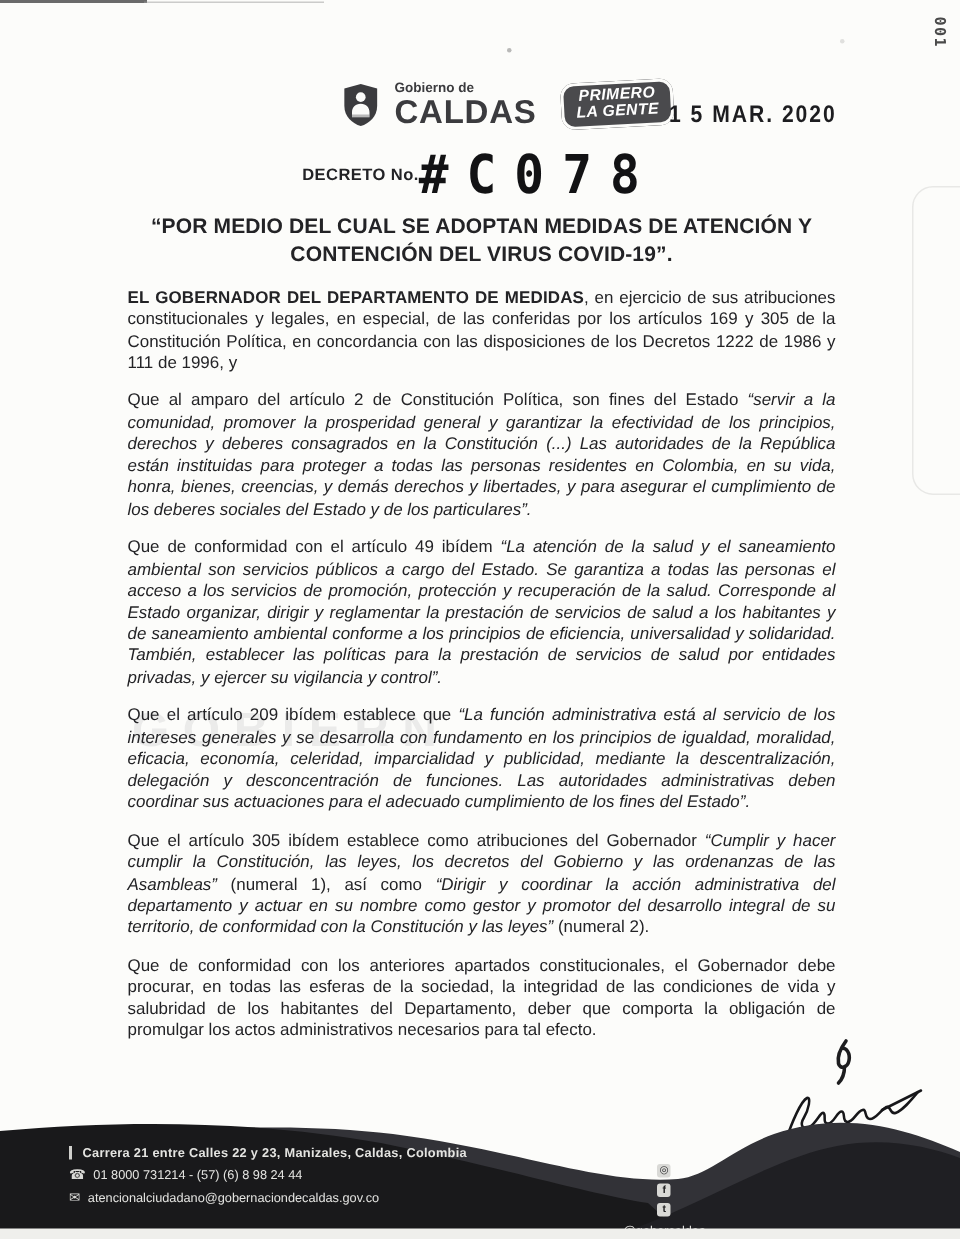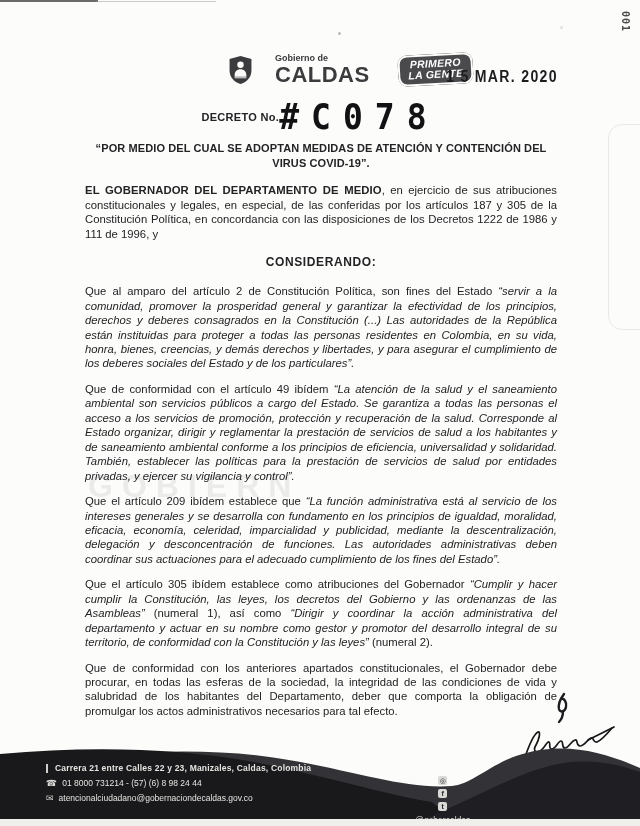--- a/index.html
+++ b/index.html
@@ -20,21 +20,21 @@
   .edge-ghost{
     position:absolute;right:-34px;top:124px;width:64px;height:204px;
     border:1px solid rgba(60,60,60,.10);border-radius:14px;
   }
   .watermark{
     position:absolute;left:88px;top:468px;
     font-size:32px;font-weight:bold;letter-spacing:9px;color:rgba(90,90,95,.10);
   }
   .speck{position:absolute;width:3px;height:3px;border-radius:50%;background:rgba(60,60,60,.35);}
   
-  .logo-row{position:absolute;left:228px;top:54px;display:flex;align-items:center;gap:22px;}
+  .logo-row{position:absolute;left:228px;top:54px;display:flex;align-items:center;gap:10px;}
   .shield{width:25px;height:30px;flex:0 0 auto;}
   .logo-text{line-height:1;}
   .logo-small{font-size:9px;font-weight:bold;color:#3b3b3e;display:block;margin-bottom:1px;}
   .logo-big{font-size:22px;font-weight:bold;letter-spacing:.5px;color:#3b3b3e;display:block;}
   .badge{
     background:#4a4a4d;border-radius:9px;padding:4px 10px 5px;
     transform:rotate(-3deg);margin-left:6px;box-shadow:0 0 0 2px #fcfcfa inset;
     text-align:center;line-height:1.05;
   }
   .badge span{display:block;color:#fff;font-weight:bold;font-style:italic;font-size:10.5px;letter-spacing:.3px;}
@@ -48,21 +48,21 @@
     display:flex;justify-content:center;align-items:center;
   }
   .decree-label{font-size:11px;font-weight:bold;color:#232326;letter-spacing:.3px;}
   .decree-number{
     font-family:"DejaVu Sans Mono",monospace;font-size:33px;font-weight:bold;
     letter-spacing:12px;color:#121214;transform:scaleY(1.08);white-space:nowrap;
   }
   
   .body-flow{position:absolute;left:85px;top:141px;width:472px;}
   .doc-title{
-    font-size:11px;font-weight:bold;text-align:center;line-height:1.38;
+    font-size:14px;font-weight:bold;text-align:center;line-height:1.38;
     margin:0 0 12px 0;letter-spacing:.1px;
   }
   .para{font-size:11.3px;line-height:1.28;text-align:justify;margin:0 0 11px 0;}
   .intro b{letter-spacing:.1px;}
   .section-heading{
     font-size:12px;font-weight:bold;text-align:center;letter-spacing:.6px;
     margin:14px 0 15px 0;
   }
   .q{font-style:italic;margin-top:25px;}
   
@@ -121,22 +121,21 @@
 
   <div class="date-stamp">1 5 MAR. 2020</div>
 
   <div class="decree-row">
     <span class="decree-label">DECRETO No.</span>
     <span class="decree-number">#C078</span>
   </div>
 
   <div class="body-flow">
     <p class="doc-title">“POR MEDIO DEL CUAL SE ADOPTAN MEDIDAS DE ATENCIÓN Y CONTENCIÓN DEL VIRUS COVID-19”.</p>
-    <p class="para intro"><b>EL GOBERNADOR DEL DEPARTAMENTO DE MEDIO</b><span>, en ejercicio de sus atribuciones constitucionales y legales, en especial, de las conferidas por los artículos 187 y 305 de la Constitución Política, en concordancia con las disposiciones de los Decretos 1222 de 1986 y 111 de 1996, y</span></p>
-    <p class="section-heading">CONSIDERANDO:</p>
+    <p class="para intro"><b>EL GOBERNADOR DEL DEPARTAMENTO DE MEDIDAS</b><span>, en ejercicio de sus atribuciones constitucionales y legales, en especial, de las conferidas por los artículos 169 y 305 de la Constitución Política, en concordancia con las disposiciones de los Decretos 1222 de 1986 y 111 de 1996, y</span></p>
     <div>
         <p class="para"><span>Que al amparo del artículo 2 de Constitución Política, son fines del Estado </span><span class="q">“servir a la comunidad, promover la prosperidad general y garantizar la efectividad de los principios, derechos y deberes consagrados en la Constitución (...) Las autoridades de la República están instituidas para proteger a todas las personas residentes en Colombia, en su vida, honra, bienes, creencias, y demás derechos y libertades, y para asegurar el cumplimiento de los deberes sociales del Estado y de los particulares”.</span></p>
         <p class="para"><span>Que de conformidad con el artículo 49 ibídem </span><span class="q">“La atención de la salud y el saneamiento ambiental son servicios públicos a cargo del Estado. Se garantiza a todas las personas el acceso a los servicios de promoción, protección y recuperación de la salud. Corresponde al Estado organizar, dirigir y reglamentar la prestación de servicios de salud a los habitantes y de saneamiento ambiental conforme a los principios de eficiencia, universalidad y solidaridad. También, establecer las políticas para la prestación de servicios de salud por entidades privadas, y ejercer su vigilancia y control”.</span></p>
         <p class="para"><span>Que el artículo 209 ibídem establece que </span><span class="q">“La función administrativa está al servicio de los intereses generales y se desarrolla con fundamento en los principios de igualdad, moralidad, eficacia, economía, celeridad, imparcialidad y publicidad, mediante la descentralización, delegación y desconcentración de funciones. Las autoridades administrativas deben coordinar sus actuaciones para el adecuado cumplimiento de los fines del Estado”.</span></p>
         <p class="para"><span>Que el artículo 305 ibídem establece como atribuciones del Gobernador </span><span class="q">“Cumplir y hacer cumplir la Constitución, las leyes, los decretos del Gobierno y las ordenanzas de las Asambleas”</span><span> (numeral 1), así como </span><span class="q">“Dirigir y coordinar la acción administrativa del departamento y actuar en su nombre como gestor y promotor del desarrollo integral de su territorio, de conformidad con la Constitución y las leyes”</span><span> (numeral 2).</span></p>
         <p class="para"><span>Que de conformidad con los anteriores apartados constitucionales, el Gobernador debe procurar, en todas las esferas de la sociedad, la integridad de las condiciones de vida y salubridad de los habitantes del Departamento, deber que comporta la obligación de promulgar los actos administrativos necesarios para tal efecto.</span></p>
       </div>
   </div>
 
   <svg class="signature" viewBox="0 0 110 84">

